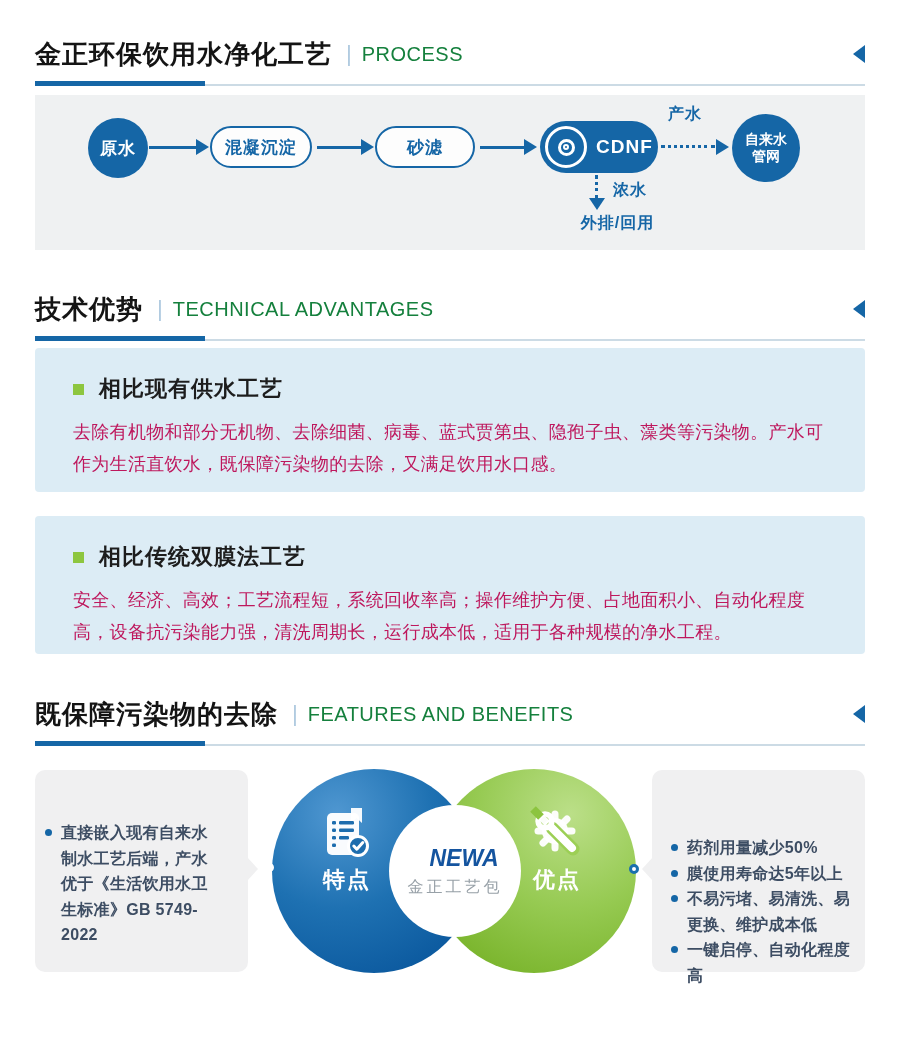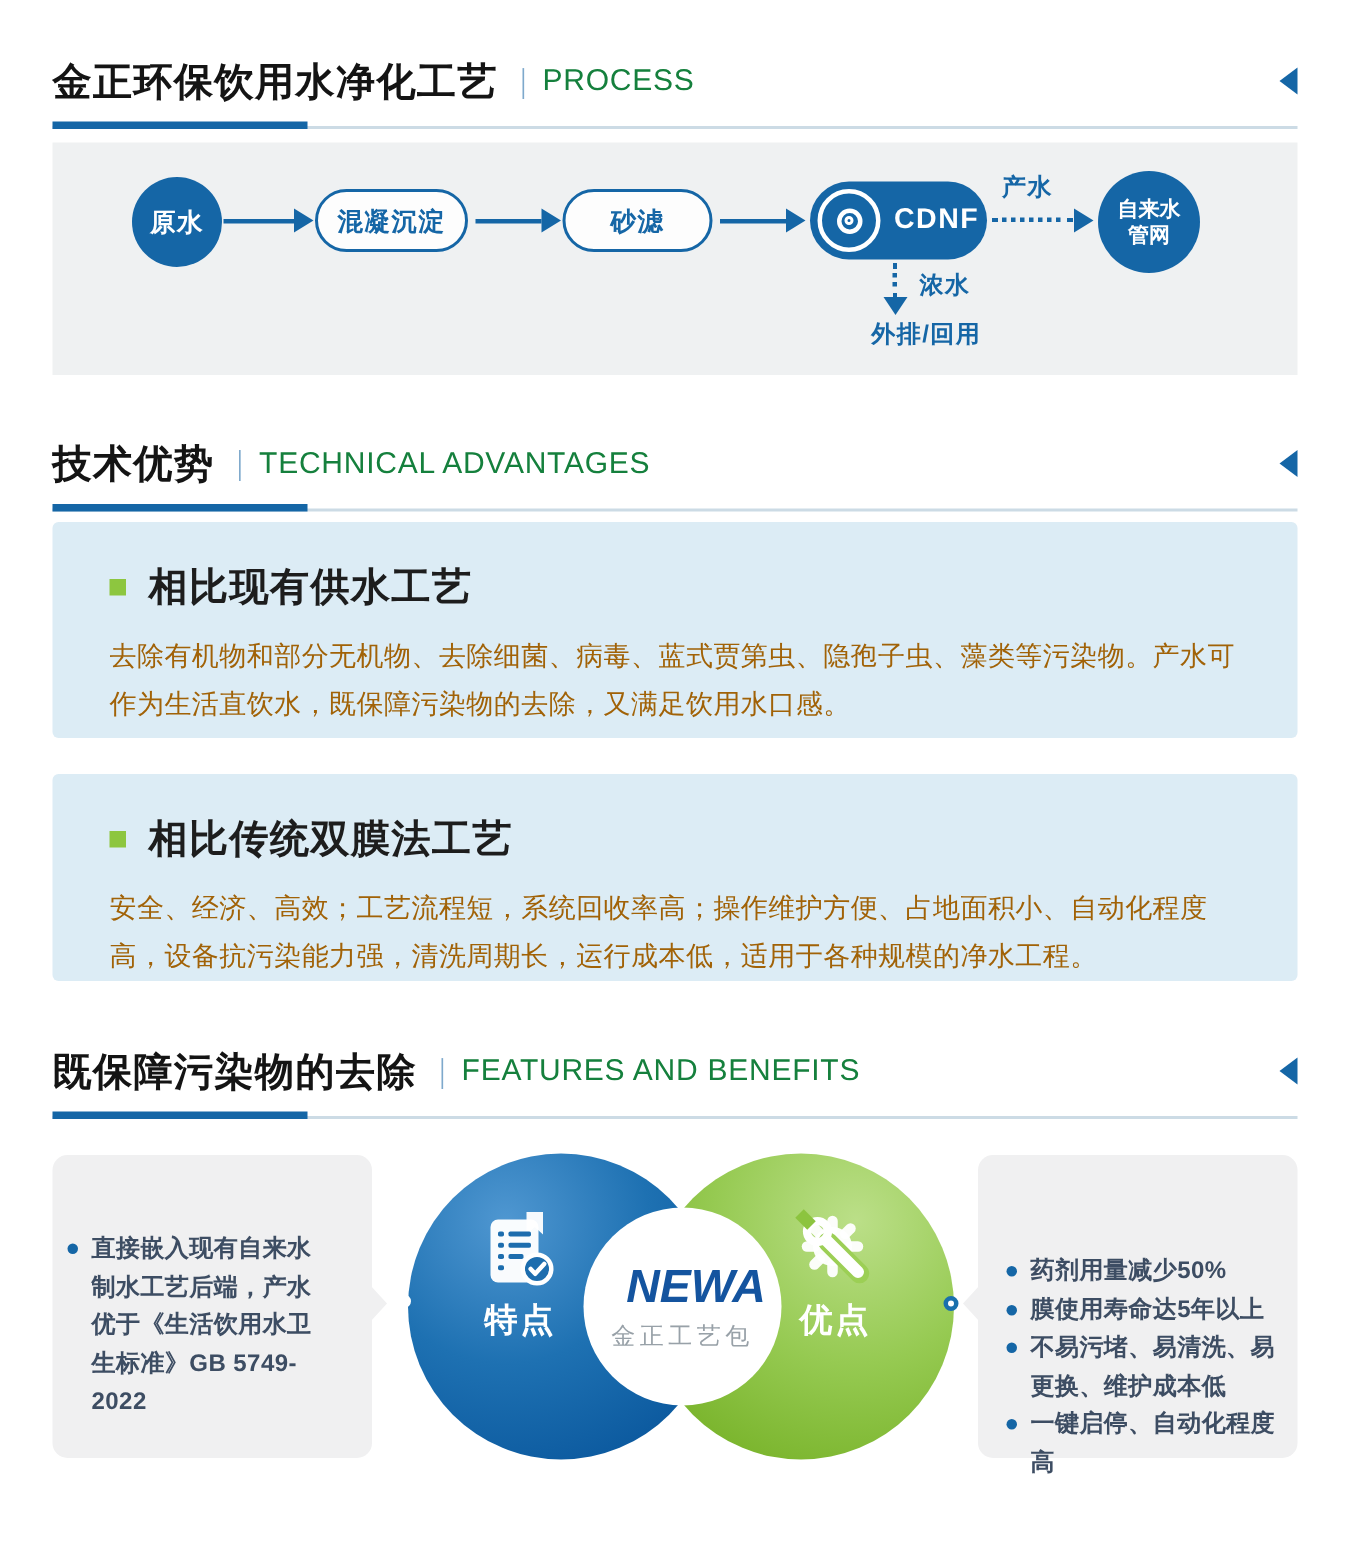--- a/index.html
+++ b/index.html
@@ -46,32 +46,32 @@
     border-top:12px solid #1566a6; border-left:8px solid transparent; border-right:8px solid transparent; }
   .cdnf { position:absolute; left:505px; top:26px; width:118px; height:52px; border-radius:26px;
     background:#1566a6; display:flex; align-items:center; }
   .cdnf-badge { margin-left:5px; width:42px; height:42px; border:3px solid #fff; border-radius:50%;
     display:flex; align-items:center; justify-content:center; flex:none; }
   .ring1 { width:17px; height:17px; border:3px solid #fff; border-radius:50%;
     display:flex; align-items:center; justify-content:center; }
   .ring2 { width:6px; height:6px; border:2px solid #fff; border-radius:50%; }
   .cdnf-label { color:#fff; font-size:19px; font-weight:bold; letter-spacing:1px; margin-left:9px; }
   .flow-lbl { position:absolute; color:#1566a6; font-size:16px; font-weight:600; letter-spacing:1px; }
-  .lbl-product { left:633px; top:20px; }
+  .lbl-product { left:633px; top:9px; }
   .lbl-conc { left:578px; top:85px; }
   .lbl-discharge { left:520px; top:118px; width:125px; text-align:center; }
 
   
   .adv { position:absolute; left:35px; width:830px; background:#dcecf5; border-radius:4px; padding:26px 28px 0 24px; }
   .adv-1 { top:348px; height:144px; }
   .adv-2 { top:516px; height:138px; }
   .adv-head { display:flex; align-items:center; }
   .adv-sq { width:11px; height:11px; background:#8dc63f; margin:0 15px 0 14px; flex:none; }
-  .adv-title { font-size:26px; font-weight:bold; color:#1d1d1d; letter-spacing:1px; }
-  .adv-body { margin-top:12px; padding-left:14px; font-size:18px; color:#a16207; line-height:1.8; letter-spacing:.3px; }
+  .adv-title { font-size:22px; font-weight:bold; color:#1d1d1d; letter-spacing:1px; }
+  .adv-body { margin-top:12px; padding-left:14px; font-size:18px; color:#be185d; line-height:1.8; letter-spacing:.3px; }
 
   
   .card { position:absolute; top:770px; width:213px; height:202px; background:#f0f0f1; border-radius:10px; }
   .card-left { left:35px; }
   .card-left::after { content:''; position:absolute; right:-10px; top:87px; width:0; height:0;
     border-top:12px solid transparent; border-bottom:12px solid transparent; border-left:11px solid #f0f0f1; }
   .card-right { left:652px; }
   .card-right::after { content:''; position:absolute; left:-10px; top:87px; width:0; height:0;
     border-top:12px solid transparent; border-bottom:12px solid transparent; border-right:11px solid #f0f0f1; }
   .card-list { display:block; }
@@ -81,21 +81,21 @@
   .bullet-dot { flex:none; width:7px; height:7px; border-radius:50%; background:#1566a6; margin:9px 9px 0 0; }
   .card-left .bullet-item { width:178px; }
 
   .vcircle { position:absolute; border-radius:50%; }
   .v-blue { left:272px; top:769px; width:204px; height:204px; z-index:1;
     background:radial-gradient(circle at 32% 22%, #4f97d1 0%, #1e71b2 45%, #0d5ba0 80%); }
   .v-green { left:432px; top:769px; width:204px; height:204px; z-index:2;
     background:radial-gradient(circle at 68% 22%, #bbdf88 0%, #96ca52 45%, #7cb62f 80%); }
   .v-white { left:389px; top:805px; width:132px; height:132px; background:#fff; z-index:3;
     display:flex; flex-direction:column; align-items:center; justify-content:center; }
-  .newa { font-size:31px; font-weight:bold; font-style:italic; color:#14549f; letter-spacing:0px;margin-left:18px; }
+  .newa { font-size:23px; font-weight:bold; font-style:italic; color:#14549f; letter-spacing:0px;margin-left:18px; }
   .newa-sub { font-size:16px; color:#98a1a8; letter-spacing:3px; margin-top:5px; }
   .vgroup { position:absolute; top:806px; width:104px; display:flex; flex-direction:column; align-items:center; z-index:2; }
   .vg-feat { left:295px; } .vg-adv { left:505px; z-index:3; }
   .vlabel { margin-top:5px; color:#fff; font-size:22px; font-weight:bold; letter-spacing:2px; }
   .edge-dot { position:absolute; border-radius:50%; }
   .dot-l { left:265px; top:863px; width:9px; height:9px; border:4px solid #fff; background:transparent; z-index:2; }
   .dot-r { left:629px; top:864px; width:10px; height:10px; border:3px solid #1a70ad; background:#fff; z-index:3; }
 </style>
 </head>
 <body>

